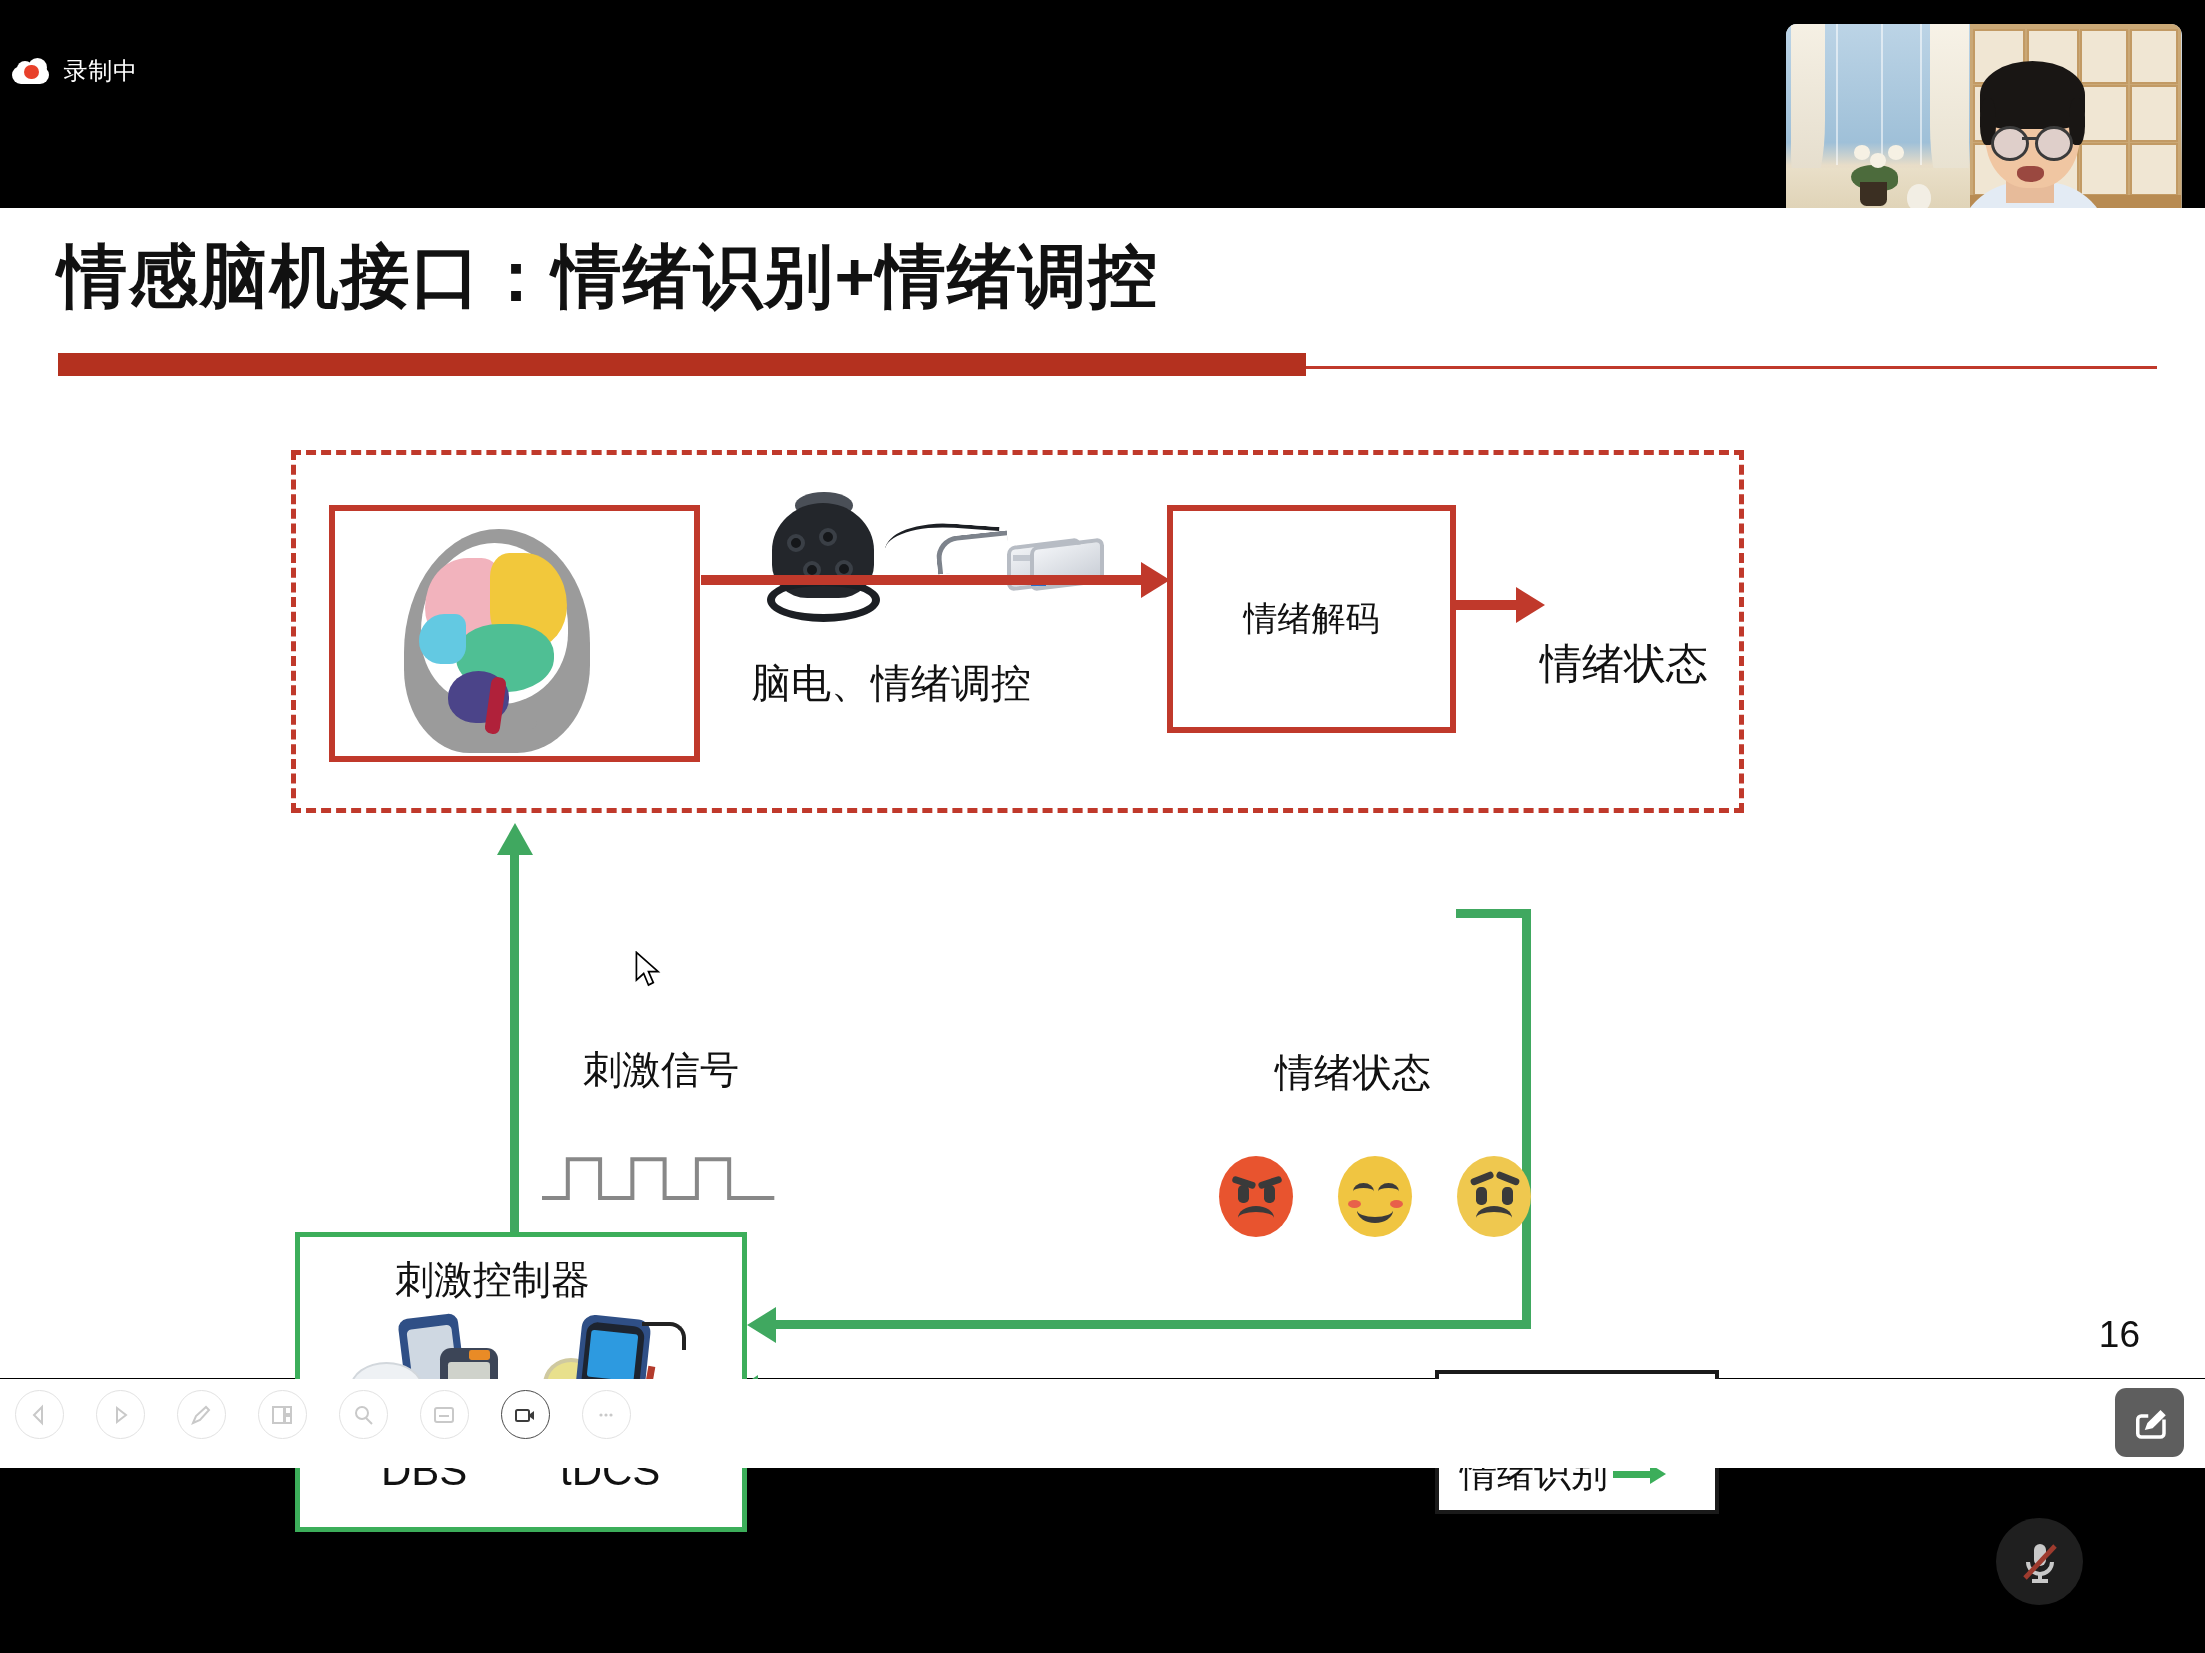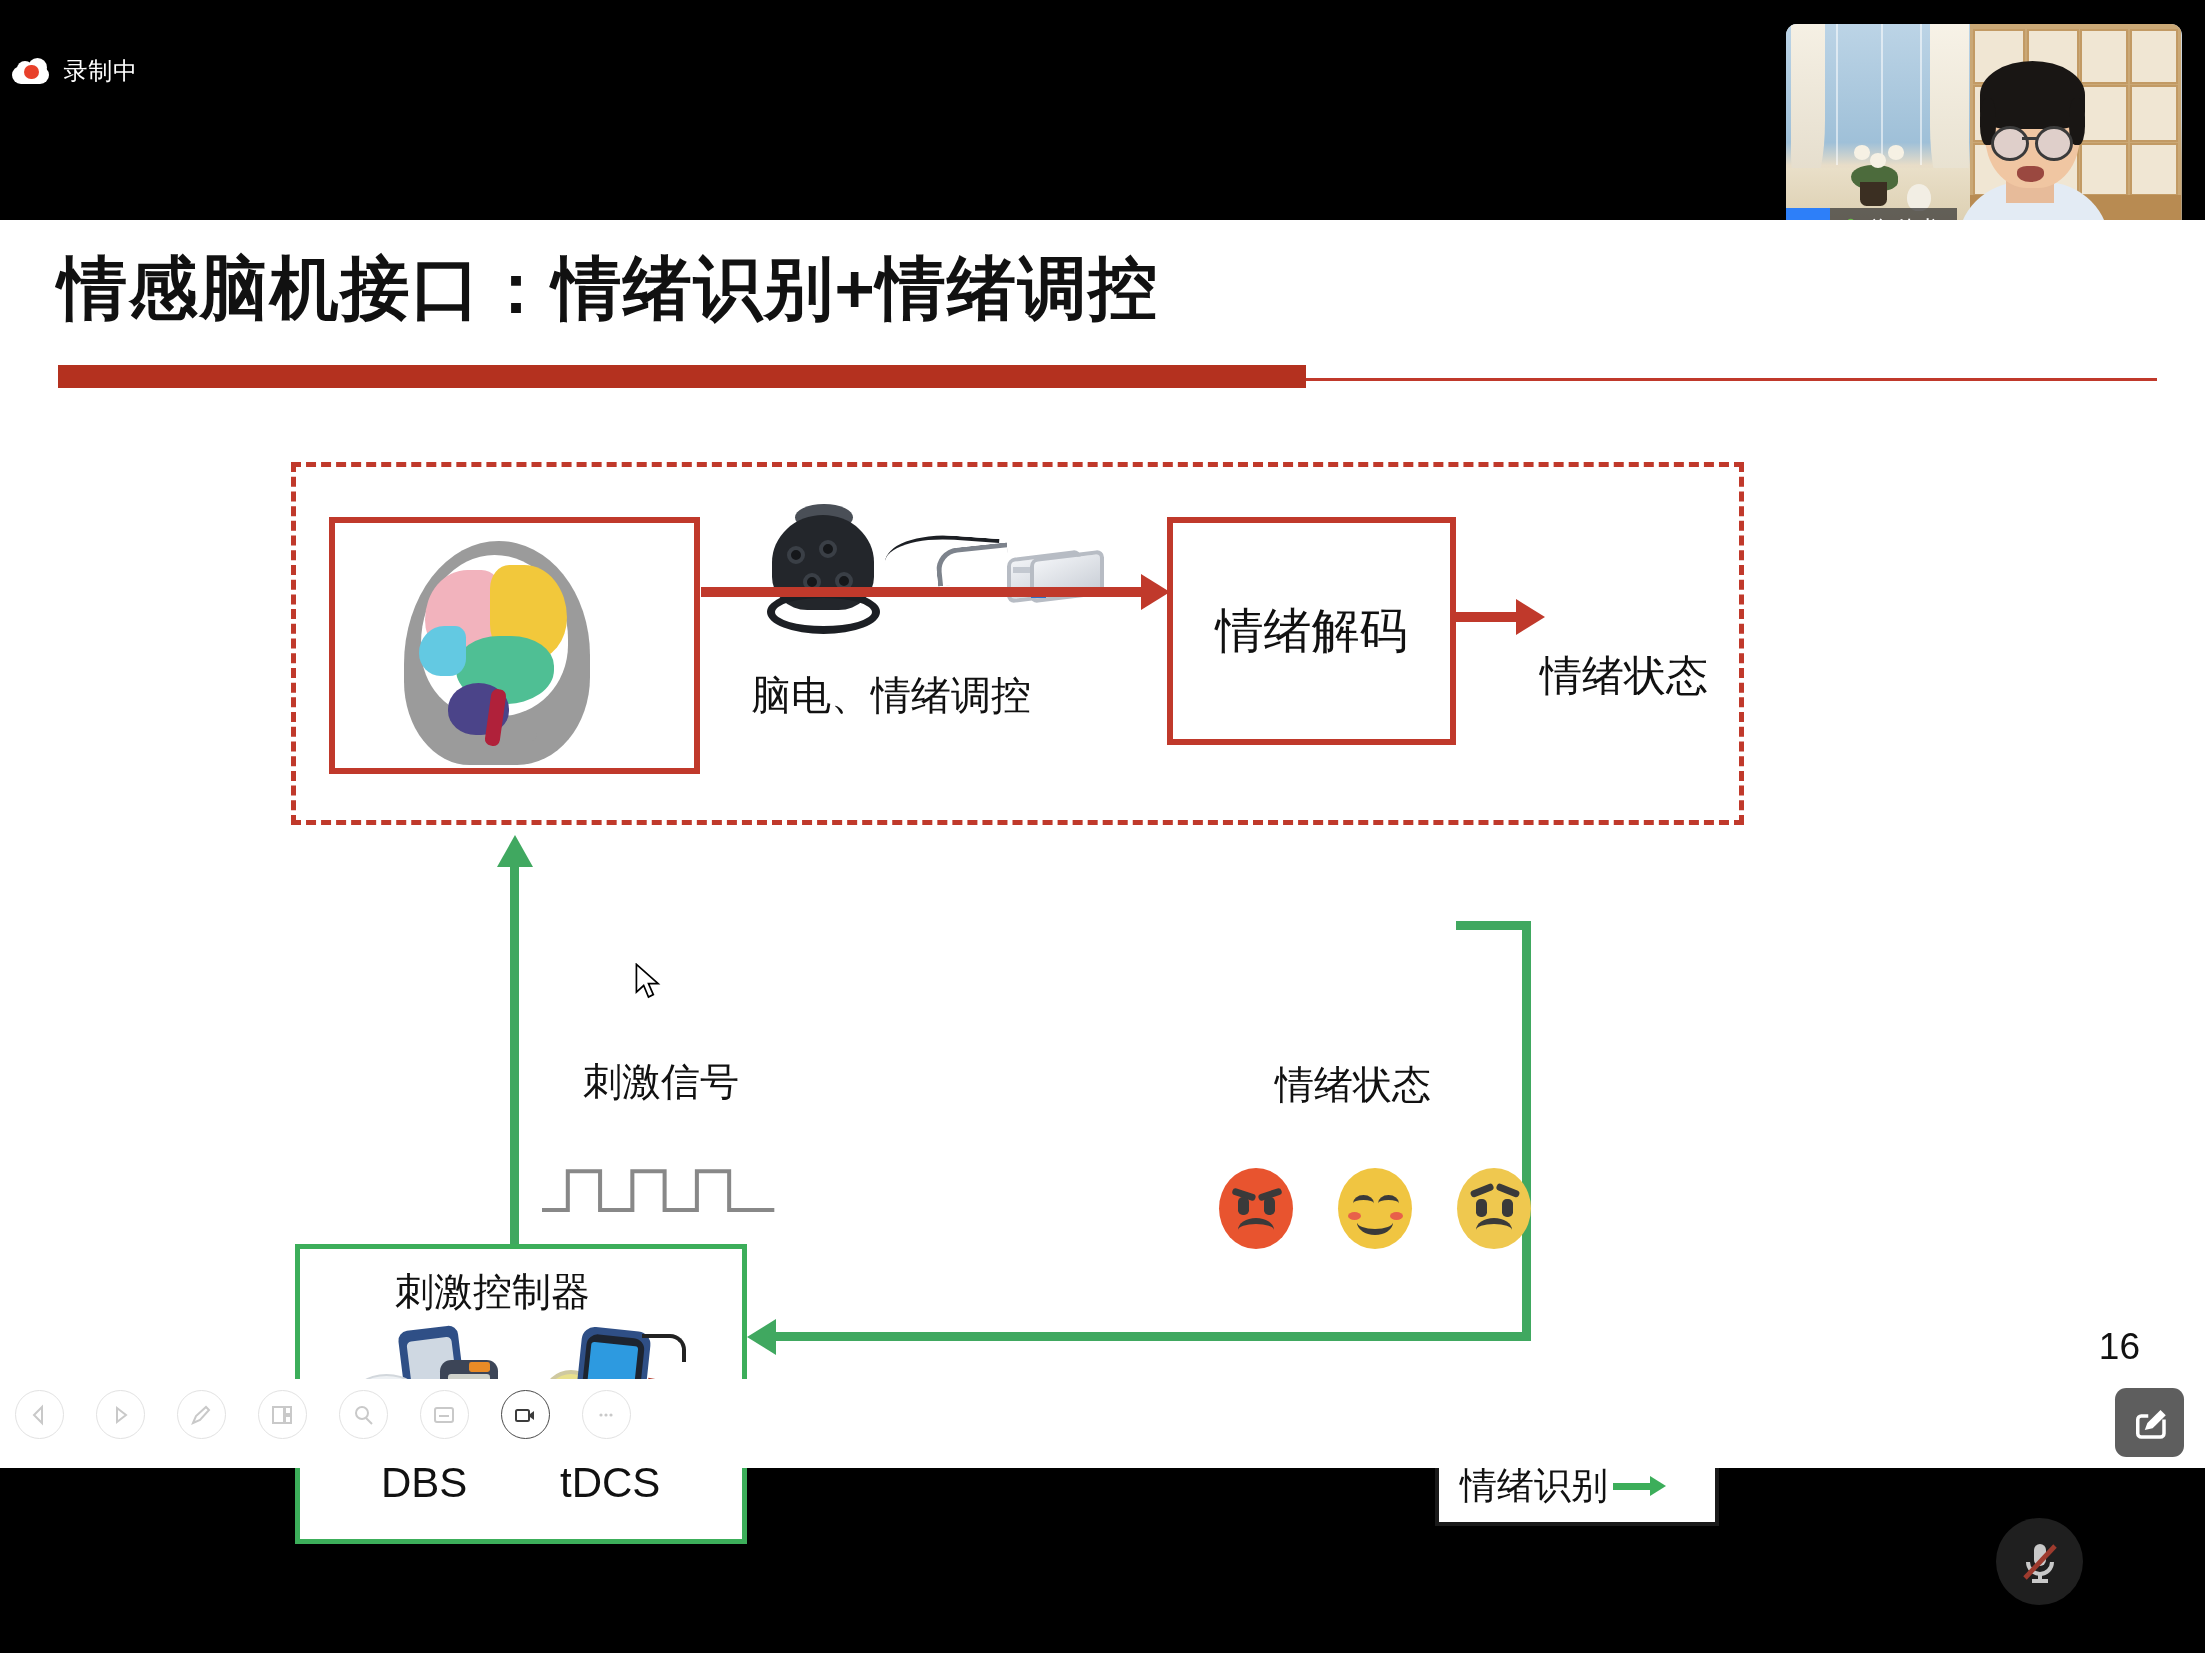--- a/index.html
+++ b/index.html
@@ -149,21 +149,21 @@
   .vt-user-badge svg { width: 24px; height: 24px; fill: #fff; }
   .vt-name-chip {
     height: 44px; background: rgba(50,50,50,.72);
     display: flex; align-items: center; gap: 9.7px; padding: 0 14.5px 0 11.3px;
   }
   .vt-mic svg { width: 19.4px; height: 24px; display:block; }
   .vt-name { color: #fff; font-size: 24px; }
 
   
   .slide {
-    position: absolute; left: 0; top: 220px; width: 2205px; height: 1170px;
+    position: absolute; left: 0; top: 208px; width: 2205px; height: 1170px;
     background: #ffffff;
   }
 
   .slide-title {
     position: absolute; left: 58px; top: 22.6px;
     font-size: 69px; font-weight: bold; color: #111;
     letter-spacing: 1.6px; white-space: nowrap;
   }
   .title-rule-thin {
     position: absolute; left: 58px; top: 158px; width: 2099px; height: 3.2px;
@@ -294,21 +294,21 @@
     position: absolute; color: #111; white-space: nowrap;
   }
   .lbl-signal { left: 751px; top: 448px; font-size: 40px; }
 
   
   .decoder-box {
     position: absolute; left: 1167px; top: 297px; width: 289px; height: 228px;
     border: 6.5px solid #c0392b; background: #fff; box-sizing: border-box;
     display: flex; align-items: center; justify-content: center;
   }
-  .decoder-box span { font-size: 48px; color: #111; }
+  .decoder-box span { font-size: 34px; color: #111; }
   .lbl-emotion-state-out { left: 1540px; top: 428px; font-size: 42px; }
 
   
   .lbl-stim1 { left: 583px; top: 835px; font-size: 39px; }
   .lbl-stim2 { left: 521px; top: 885px; font-size: 39px; }
   .pulse-svg { position: absolute; left: 542px; top: 943px; }
 
   
   .lbl-state1 { left: 1275px; top: 838px; font-size: 39px; }
   .lbl-state2 { left: 1211px; top: 886px; font-size: 39px; }

